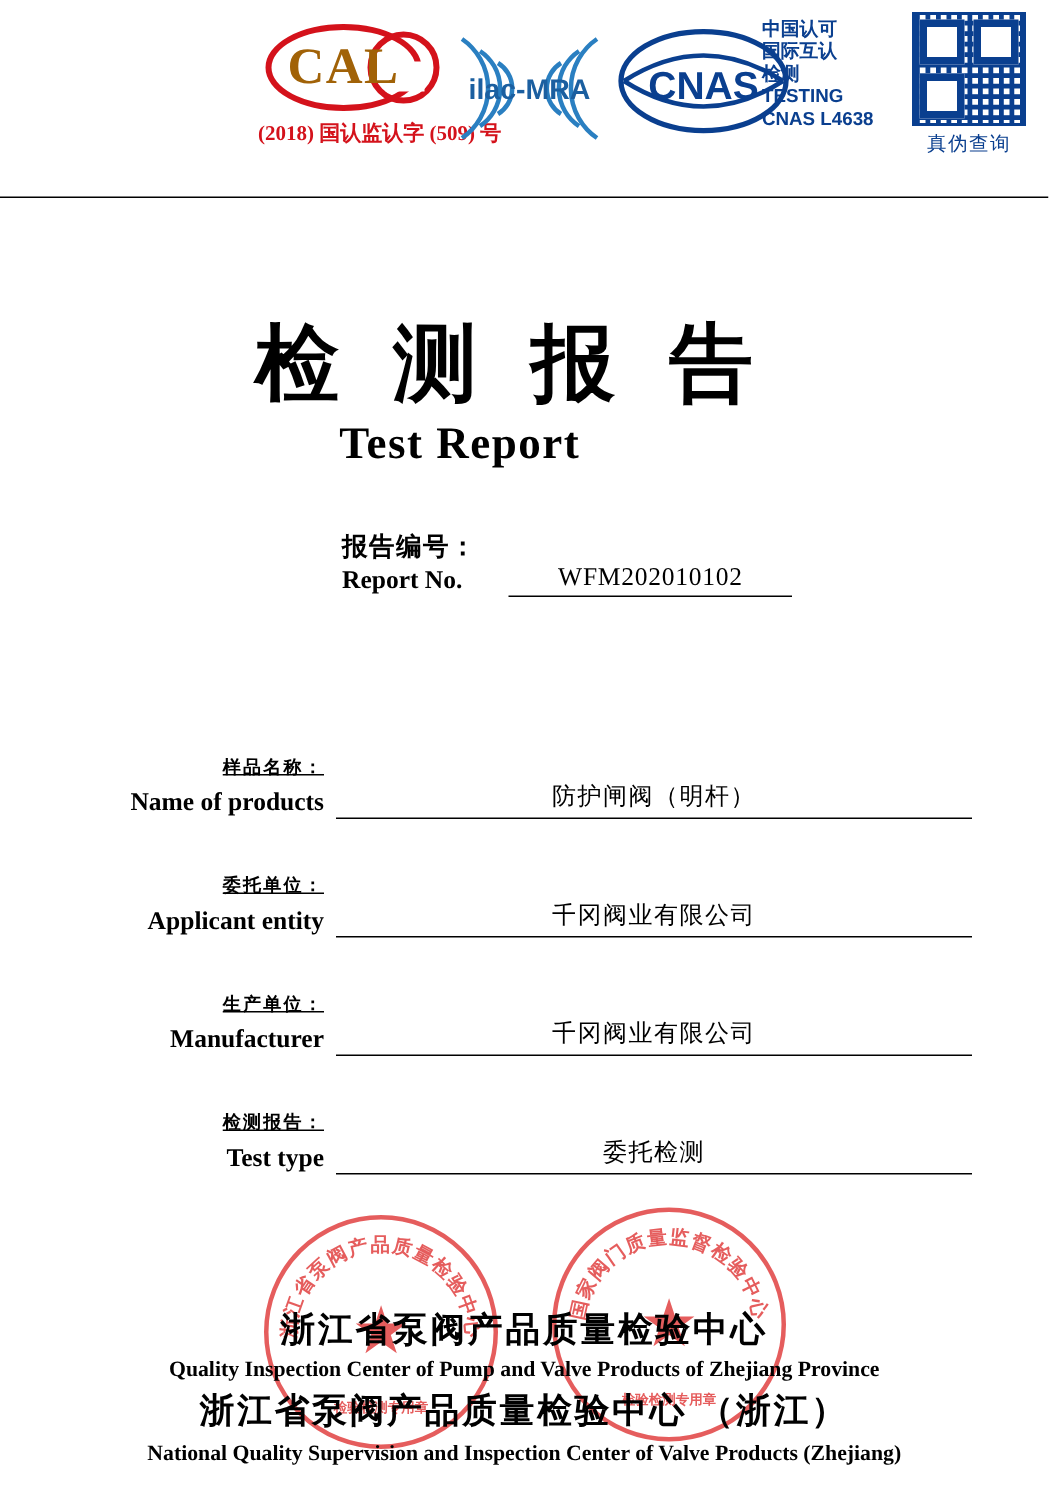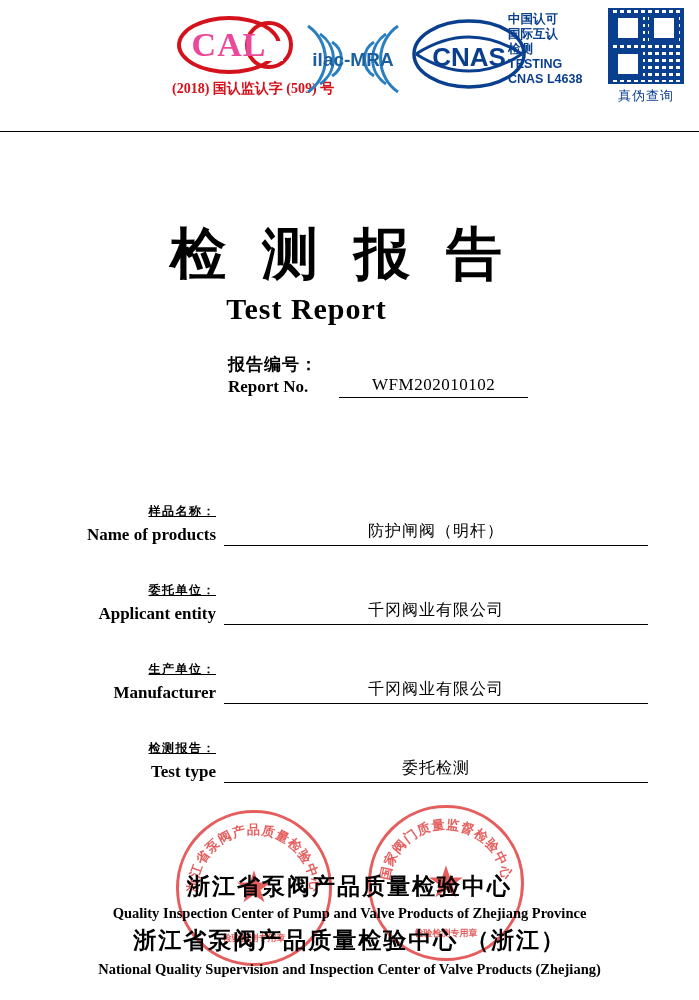--- a/index.html
+++ b/index.html
@@ -112,21 +112,21 @@
     box-sizing: border-box;
   }
   .cal-text {
     position: absolute;
     left: 2px; top: 6px;
     width: 100px;
     height: 46px;
     line-height: 46px;
     font-size: 34px;
     font-weight: bold;
-    color: #ec4899;
+    color: #a16207;
     text-align: center;
     letter-spacing: 1px;
   }
   .cal-tail {
     position: absolute;
     left: 68px;
     top: 5px;
     width: 48px;
     height: 48px;
     border: 4px solid #d4121b;
@@ -229,33 +229,33 @@
     top: 131px;
     width: 699px;
     height: 1px;
     background: #000;
   }
 
   
   .title-cn {
     position: absolute;
     left: 0;
-    top: 217px;
+    top: 205px;
     width: 672px;
     text-align: center;
     font-size: 56px;
     font-weight: bold;
     letter-spacing: 36px;
     text-indent: 36px;
     font-family: "Liberation Serif", serif;
   }
   .title-en {
     position: absolute;
     left: 0;
-    top: 292px;
+    top: 279px;
     width: 613px;
     text-align: center;
     font-size: 30px;
     font-weight: bold;
     letter-spacing: 1px;
     font-family: "Liberation Serif", serif;
   }
 
   
   .report-no {

